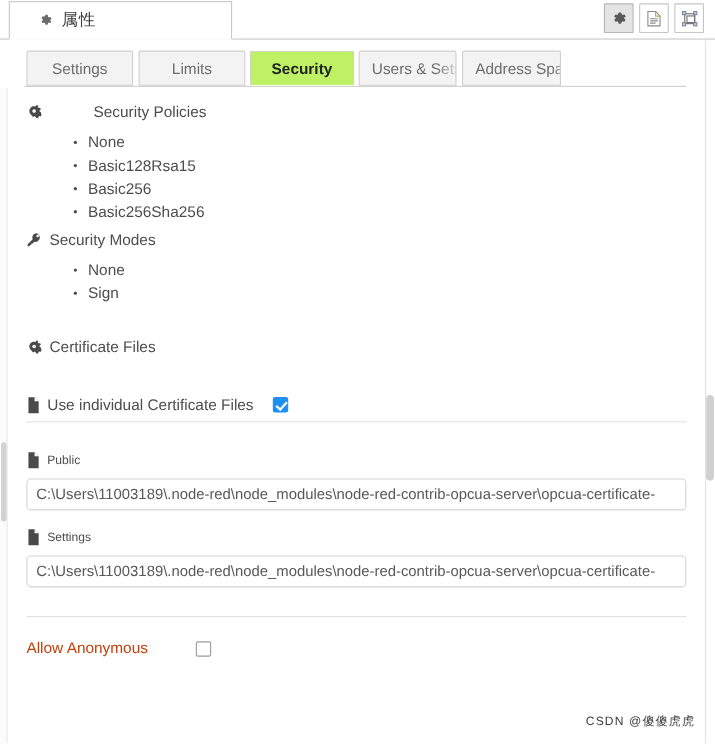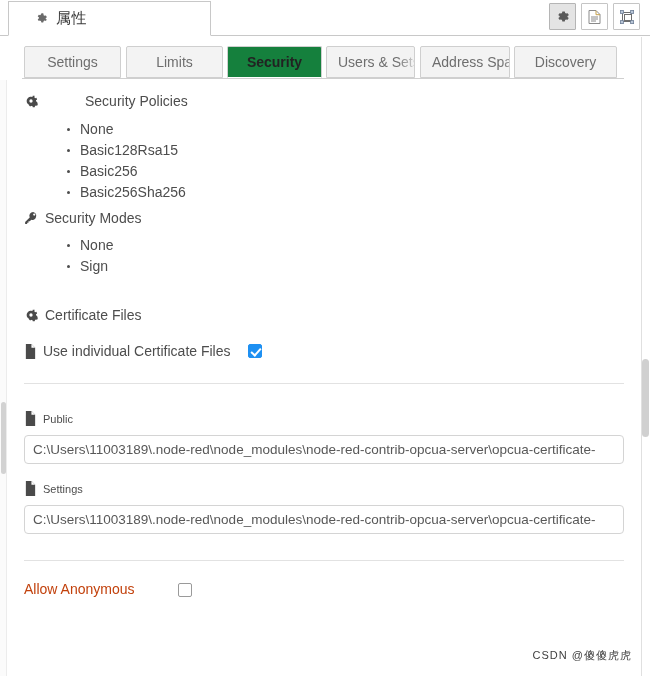--- a/index.html
+++ b/index.html
@@ -110,21 +110,21 @@
     font-size: 14px;
     display: flex;
     align-items: center;
     justify-content: center;
     cursor: pointer;
     overflow: hidden;
     white-space: nowrap;
     border-radius: 2px 2px 0 0;
   }
   .tab.active {
-    background: #15803d;
+    background: #bef264;
     border-bottom-color: #ffffff;
     color: #222;
     font-weight: bold;
     z-index: 3;
   }
   .tab.clipped { justify-content: flex-start; padding-left: 11px; }
   .tab.clipped .tab-label {
     display: block;
     -webkit-mask-image: linear-gradient(to right, #000 72%, rgba(0,0,0,0) 100%);
     mask-image: linear-gradient(to right, #000 72%, rgba(0,0,0,0) 100%);
@@ -364,23 +364,20 @@
     </div>
     <div class="tab active" style="left:203px;width:95px;">
       <span class="tab-label">Security</span>
     </div>
     <div class="tab clipped" style="left:302px;width:89px;">
       <span class="tab-label">Users &amp; Sets</span>
     </div>
     <div class="tab clipped" style="left:396px;width:90px;">
       <span class="tab-label">Address Space</span>
     </div>
-    <div class="tab" style="left:490px;width:103px;">
-      <span class="tab-label">Discovery</span>
-    </div>
   </div>
   <div class="tabstrip-baseline"></div>
 
   <div class="content">
 
     <div class="section-head" style="top:14px;gap:40px;">
       <svg class="hicon" viewBox="0 0 16 16">
         <path fill="#4a4a4a" d="M15 9.1l-1.3-.7c.1-.5.1-.9 0-1.4l1.3-.7-.8-1.9-1.4.4a5.8 5.8 0 0 0-1-1L12.2 2H10l-.4 1.4c-.5.1-.9.3-1.3.5L7 3l-1.6 1.6.9 1.2c-.2.4-.4.8-.5 1.3L4.4 7.5v2.2l1.4.4c.1.5.3.9.5 1.3l-.9 1.2L7 14.2l1.3-.9c.4.2.8.4 1.3.5l.4 1.4h2.2l.4-1.4c.4-.2.7-.4 1-.7l1.4.4.8-1.9zM8 10.8A2.8 2.8 0 1 1 8 5.2a2.8 2.8 0 0 1 0 5.6z"></path>
         <circle cx="8" cy="8" r="5" fill="#4a4a4a"></circle>
         <circle cx="8" cy="8" r="1.9" fill="#ffffff"></circle>
@@ -407,21 +404,21 @@
 
     <div class="section-head" style="top:228px;">
       <svg class="hicon" viewBox="0 0 16 16">
         <circle cx="8" cy="8" r="5" fill="#4a4a4a"></circle>
         <path fill="#4a4a4a" d="M15 9.1l-1.3-.7c.1-.5.1-.9 0-1.4l1.3-.7-.8-1.9-1.4.4a5.8 5.8 0 0 0-1-1L12.2 2H10l-.4 1.4c-.5.1-.9.3-1.3.5L7 3l-1.6 1.6.9 1.2c-.2.4-.4.8-.5 1.3L4.4 7.5v2.2l1.4.4c.1.5.3.9.5 1.3l-.9 1.2L7 14.2l1.3-.9c.4.2.8.4 1.3.5l.4 1.4h2.2l.4-1.4c.4-.2.7-.4 1-.7l1.4.4.8-1.9z"></path>
         <circle cx="8" cy="8" r="1.9" fill="#ffffff"></circle>
       </svg>
       <span>Certificate Files</span>
     </div>
 
-    <div class="cb-row" style="top:264px;">
+    <div class="cb-row" style="top:281px;">
       <svg class="ficon" viewBox="0 0 14 16">
         <path fill="#4a4a4a" d="M2 0h6l4 4v12H2z"></path>
         <path fill="#ffffff" d="M8 0l4 4H8z"></path>
       </svg>
       <span>Use individual Certificate Files</span>
       <span class="checkbox checked" style="margin-left:17px;"></span>
     </div>
 
     <hr class="divider" style="top:304px;">
 

